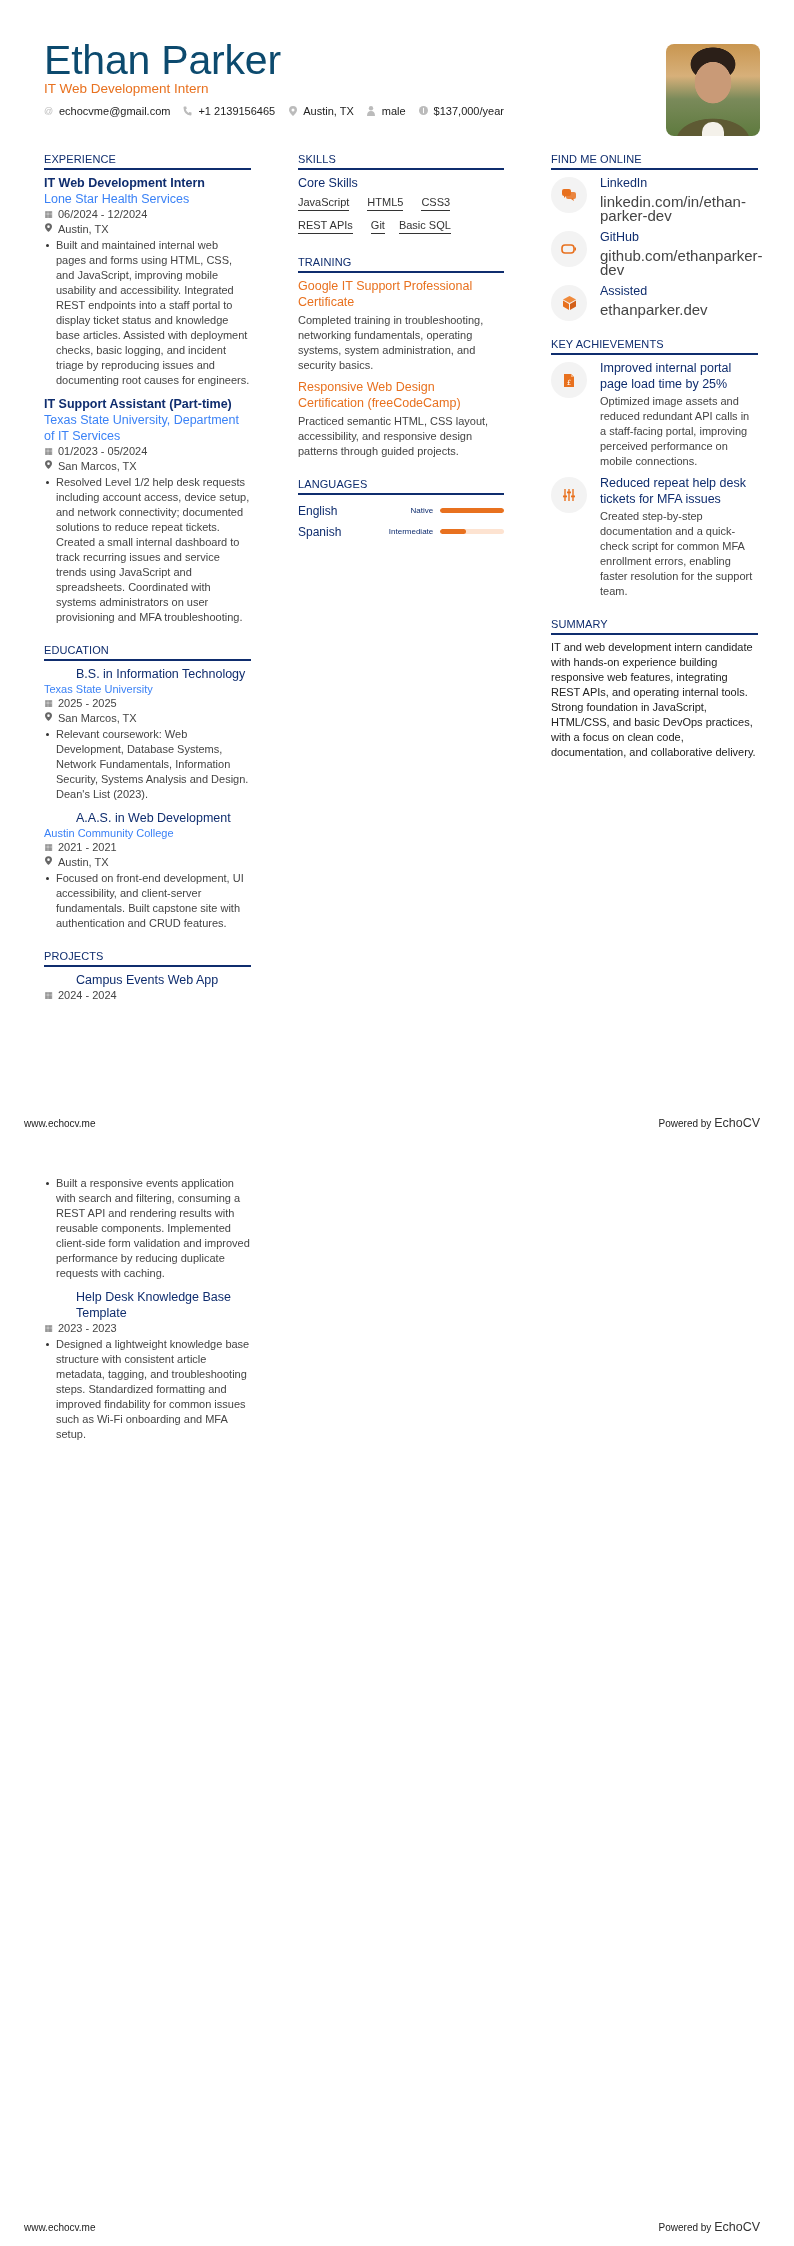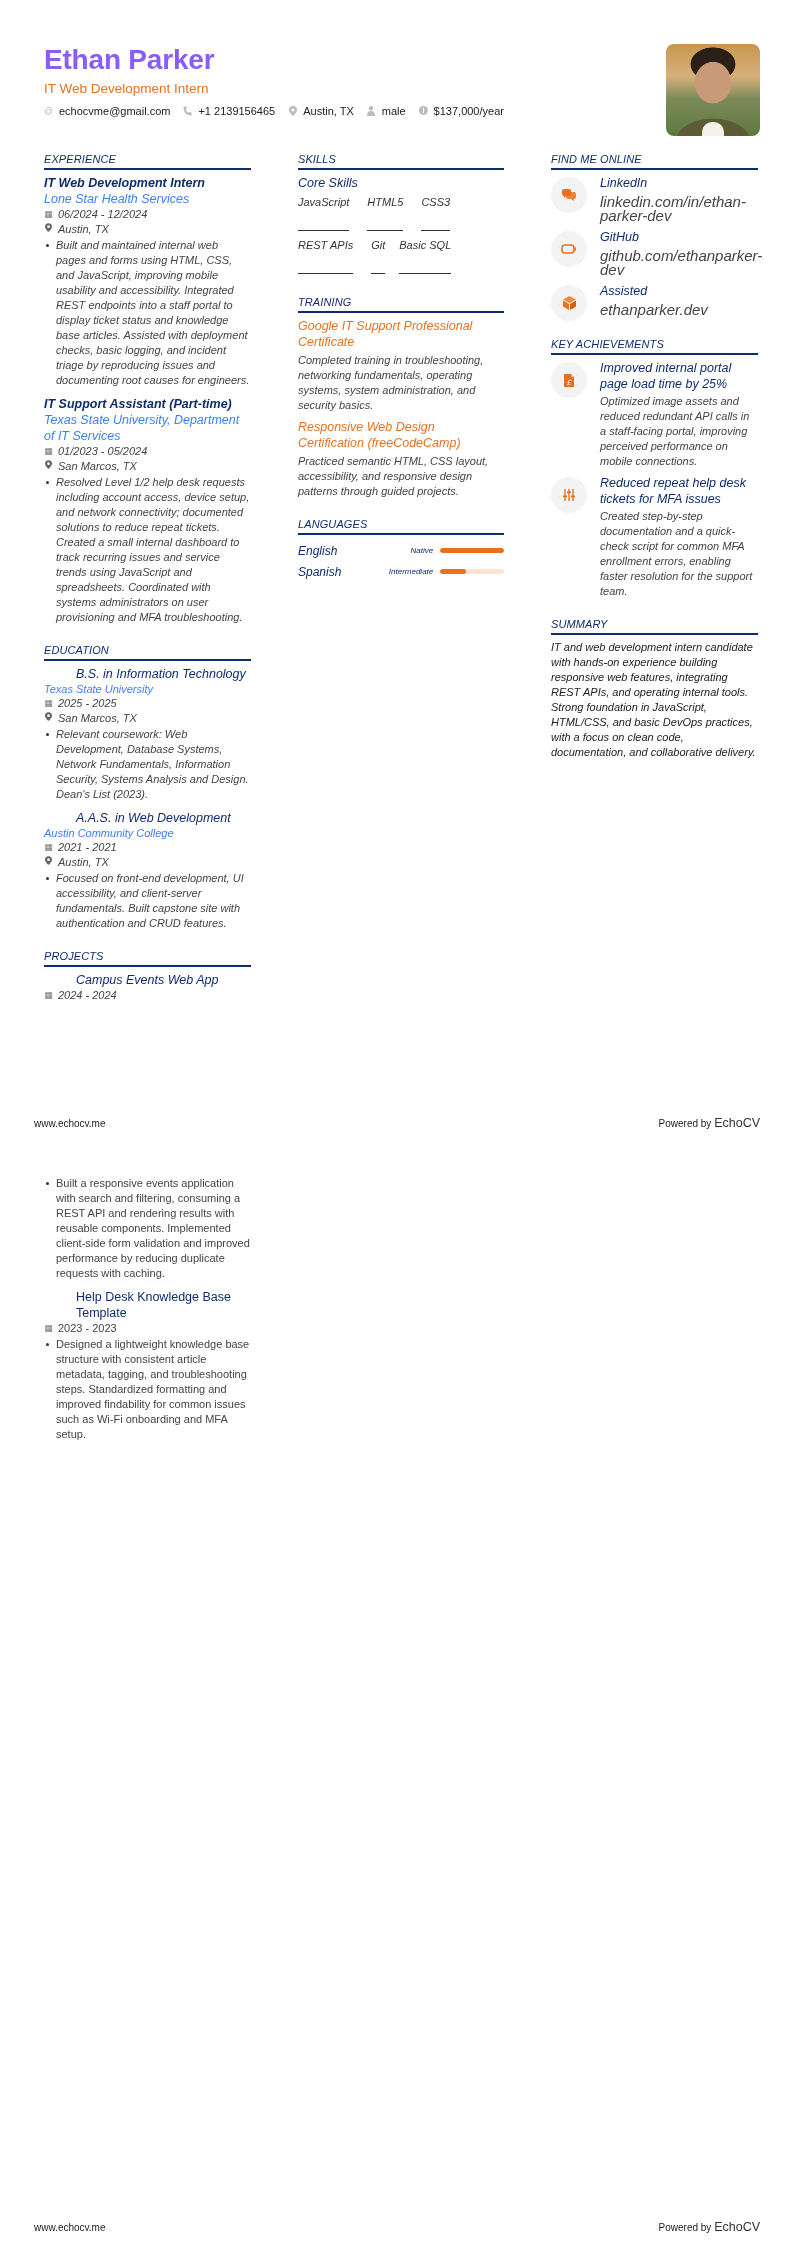--- a/index.html
+++ b/index.html
@@ -4,55 +4,55 @@
 <style>
   * { box-sizing: border-box; margin: 0; padding: 0; }
   html, body { width: 794px; background: #ffffff; }
   body { font-family: "Liberation Sans", "DejaVu Sans", sans-serif; color: #333; position: relative; height: 2246px; overflow: hidden; }
 
   .page { position: absolute; left: 0; width: 794px; }
   .page1 { top: 0; height: 1145px; }
   .page2 { top: 1145px; height: 1101px; }
 
   .header { position: absolute; left: 44px; top: 42px; }
-  .name { font-size: 28px; font-weight: 700; color: #8b5cf6; letter-spacing: -0.2px; line-height: 36px; }
+  .name { font-size: 41px; font-weight: 400; color: #0c4a6e; letter-spacing: -0.2px; line-height: 36px; }
   .title { font-size: 13.5px; color: #e8711f; margin-top: 2px; line-height: 18px; }
   .contacts { display: flex; align-items: center; margin-top: 7px; font-size: 11px; color: #222; }
   .contact { display: flex; align-items: center; margin-right: 13px; }
   .contact .ci { width: 9px; height: 10px; margin-right: 6px; color: #bbb; font-size: 9px; line-height: 10px; text-align: center; }
 
   .photo { position: absolute; left: 666px; top: 44px; width: 94px; height: 92px; border-radius: 8px; overflow: hidden;
     background: radial-gradient(ellipse 30px 34px at 50% 42%, #c99a77 0 60%, transparent 62%),
                 radial-gradient(ellipse 40px 30px at 50% 22%, #2b1f18 0 55%, transparent 57%),
                 radial-gradient(ellipse 60px 36px at 50% 105%, #5e5a33 0 60%, transparent 62%),
                 linear-gradient(180deg, #c99650 0%, #d7b07a 35%, #7a8a5a 60%, #5e7a3e 100%); }
   .photo .shirt { position: absolute; left: 36px; bottom: 0; width: 22px; height: 14px; background: #f4f1ea; border-radius: 10px 10px 0 0; }
 
   .col { position: absolute; top: 152px; }
   .col-left { left: 44px; width: 207px; }
   .col-mid { left: 298px; width: 206px; }
   .col-right { left: 551px; width: 207px; }
 
   .sec-title { font-size: 11px; color: #0f2d6e; letter-spacing: 0.1px; line-height: 14px; padding-bottom: 2px; border-bottom: 2.5px solid #0f2d6e; margin-bottom: 5px; }
-  .section { margin-bottom: 18px; font-style: italic; }
+  .section { margin-bottom: 18px; }
 
   .entry { margin-bottom: 8px; }
   .e-title { font-size: 12.5px; font-weight: 700; color: #0f2d6e; line-height: 16px; }
   .e-title.light { font-weight: 400; margin-left: 32px; }
   .e-org { font-size: 12.5px; color: #3b82f6; line-height: 16px; }
   .e-org.small { font-size: 11px; line-height: 14px; }
   .meta { display: flex; align-items: center; font-size: 11px; color: #444; line-height: 15px; }
   .meta .mi { width: 9px; margin-right: 5px; color: #777; font-size: 9px; text-align: center; }
   .bullets { list-style: none; margin-top: 1px; }
   .bullets li { position: relative; padding-left: 12px; font-size: 11px; color: #444; line-height: 15px; }
   .bullets li::before { content: ""; position: absolute; left: 2px; top: 6px; width: 3px; height: 3px; background: #333; border-radius: 50%; }
 
   .skill-group { font-size: 12.5px; color: #0f2d6e; line-height: 16px; margin-bottom: 4px; }
   .chips { display: flex; flex-wrap: wrap; }
-  .chip { font-size: 11px; color: #333; line-height: 15px; padding-bottom: 20px; border-bottom: 1px solid #333; margin-right: 18px; margin-bottom: 7px; }
+  .chip { font-size: 11px; color: #333; line-height: 15px; padding-bottom: 0; border-bottom: 1px solid #333; margin-right: 18px; margin-bottom: 7px; }
 
   .train-title { font-size: 12.5px; color: #e8711f; line-height: 16px; margin-bottom: 3px; }
   .train-desc { font-size: 11px; color: #444; line-height: 15px; margin-bottom: 6px; }
 
   .lang-row { display: flex; align-items: center; height: 21px; }
   .lang-name { font-size: 12px; color: #0f2d6e; width: 80px; }
   .lang-level { font-size: 8px; color: #0f2d6e; width: 60px; text-align: right; margin-right: 7px; }
   .lang-bar { width: 66px; height: 5px; border-radius: 3px; background: #fde3d1; position: relative; overflow: hidden; }
   .lang-fill { position: absolute; left: 0; top: 0; height: 100%; background: #e8711f; border-radius: 3px; }
 
@@ -60,21 +60,21 @@
   .round-icon { flex: none; width: 36px; height: 36px; border-radius: 50%; background: #f3f3f3; display: flex; align-items: center; justify-content: center; margin-right: 13px; margin-top: 2px; }
   .link-name { font-size: 12.5px; color: #0f2d6e; line-height: 17px; }
   .link-url { font-size: 15px; color: #444; line-height: 14px; margin-top: 3px; }
 
   .ach-item { display: flex; margin-bottom: 6px; }
   .ach-title { font-size: 12.5px; color: #0f2d6e; line-height: 16px; }
   .ach-desc { font-size: 11px; color: #444; line-height: 15px; margin-top: 2px; }
 
   .summary-text { font-size: 11px; color: #222; line-height: 15px; }
 
-  .footer { position: absolute; left: 34px; right: 34px; display: flex; justify-content: space-between; align-items: baseline; font-size: 10px; color: #222; }
+  .footer { position: absolute; left: 24px; right: 34px; display: flex; justify-content: space-between; align-items: baseline; font-size: 10px; color: #222; }
   .footer .brand { font-size: 12.5px; color: #333; }
 
   .cont { position: absolute; left: 44px; top: 30px; width: 207px; }
 </style>
 </head>
 <body>
 
 <div class="page page1">
 
   <div class="header">

